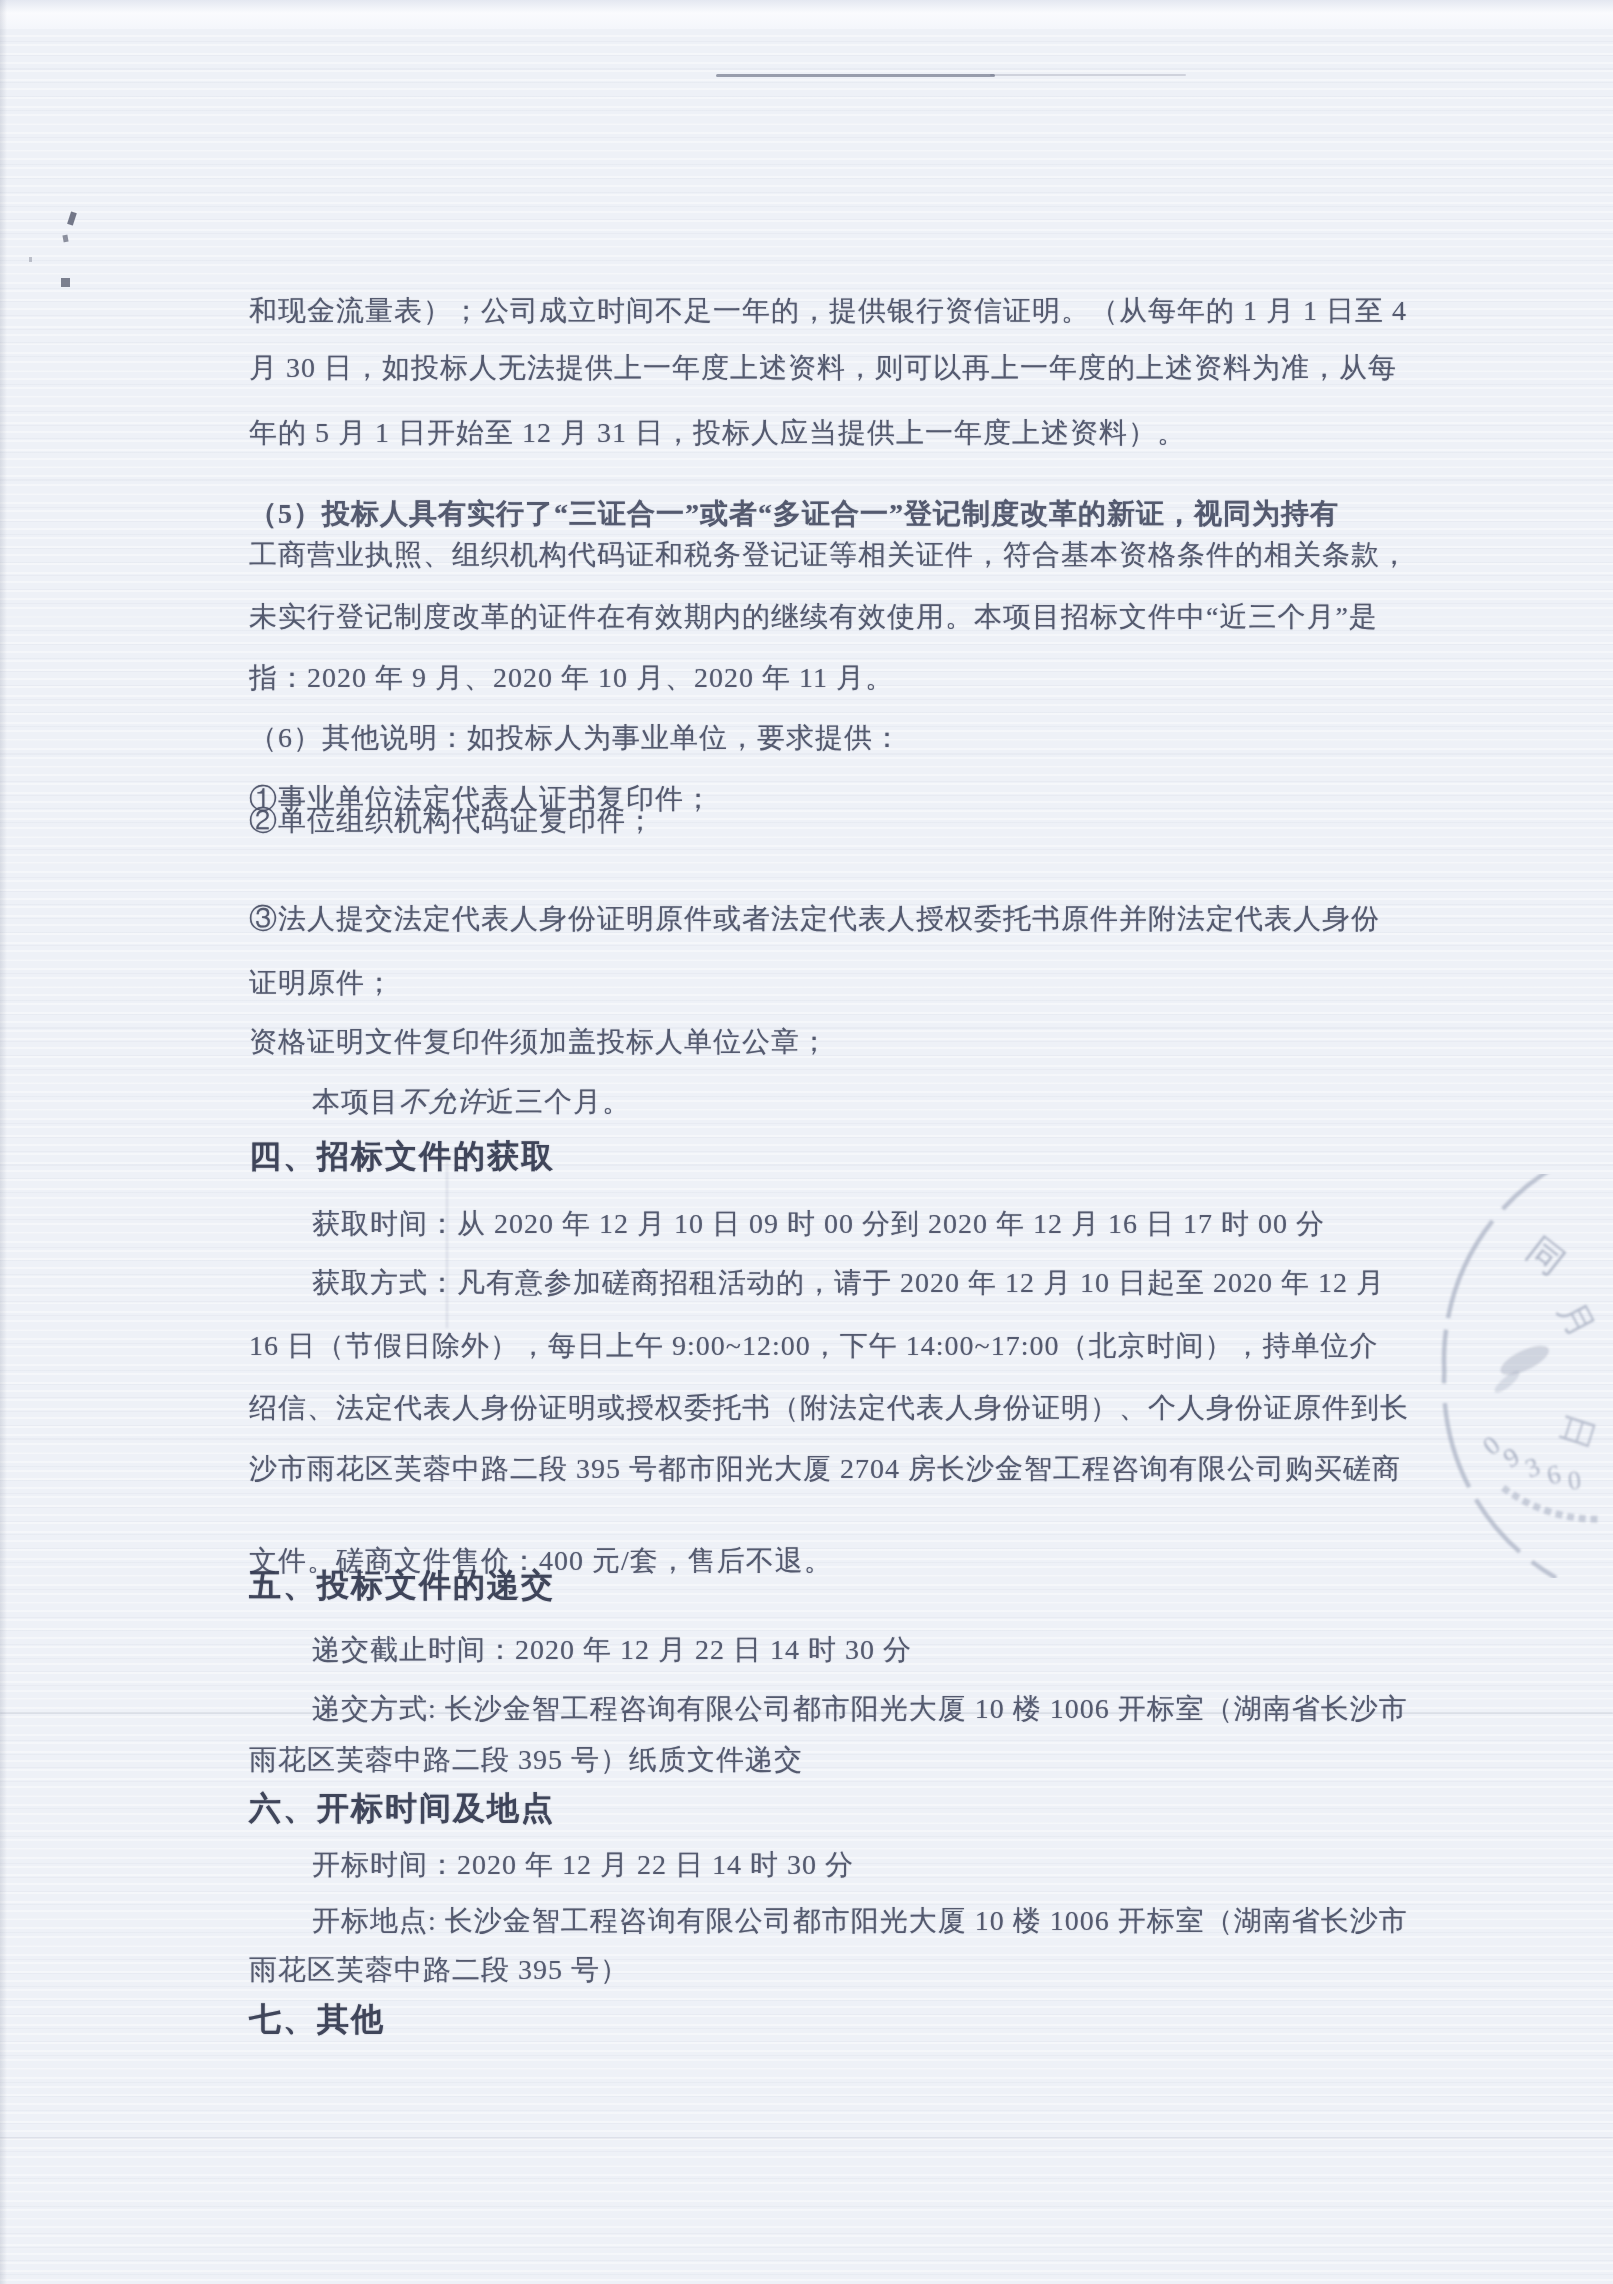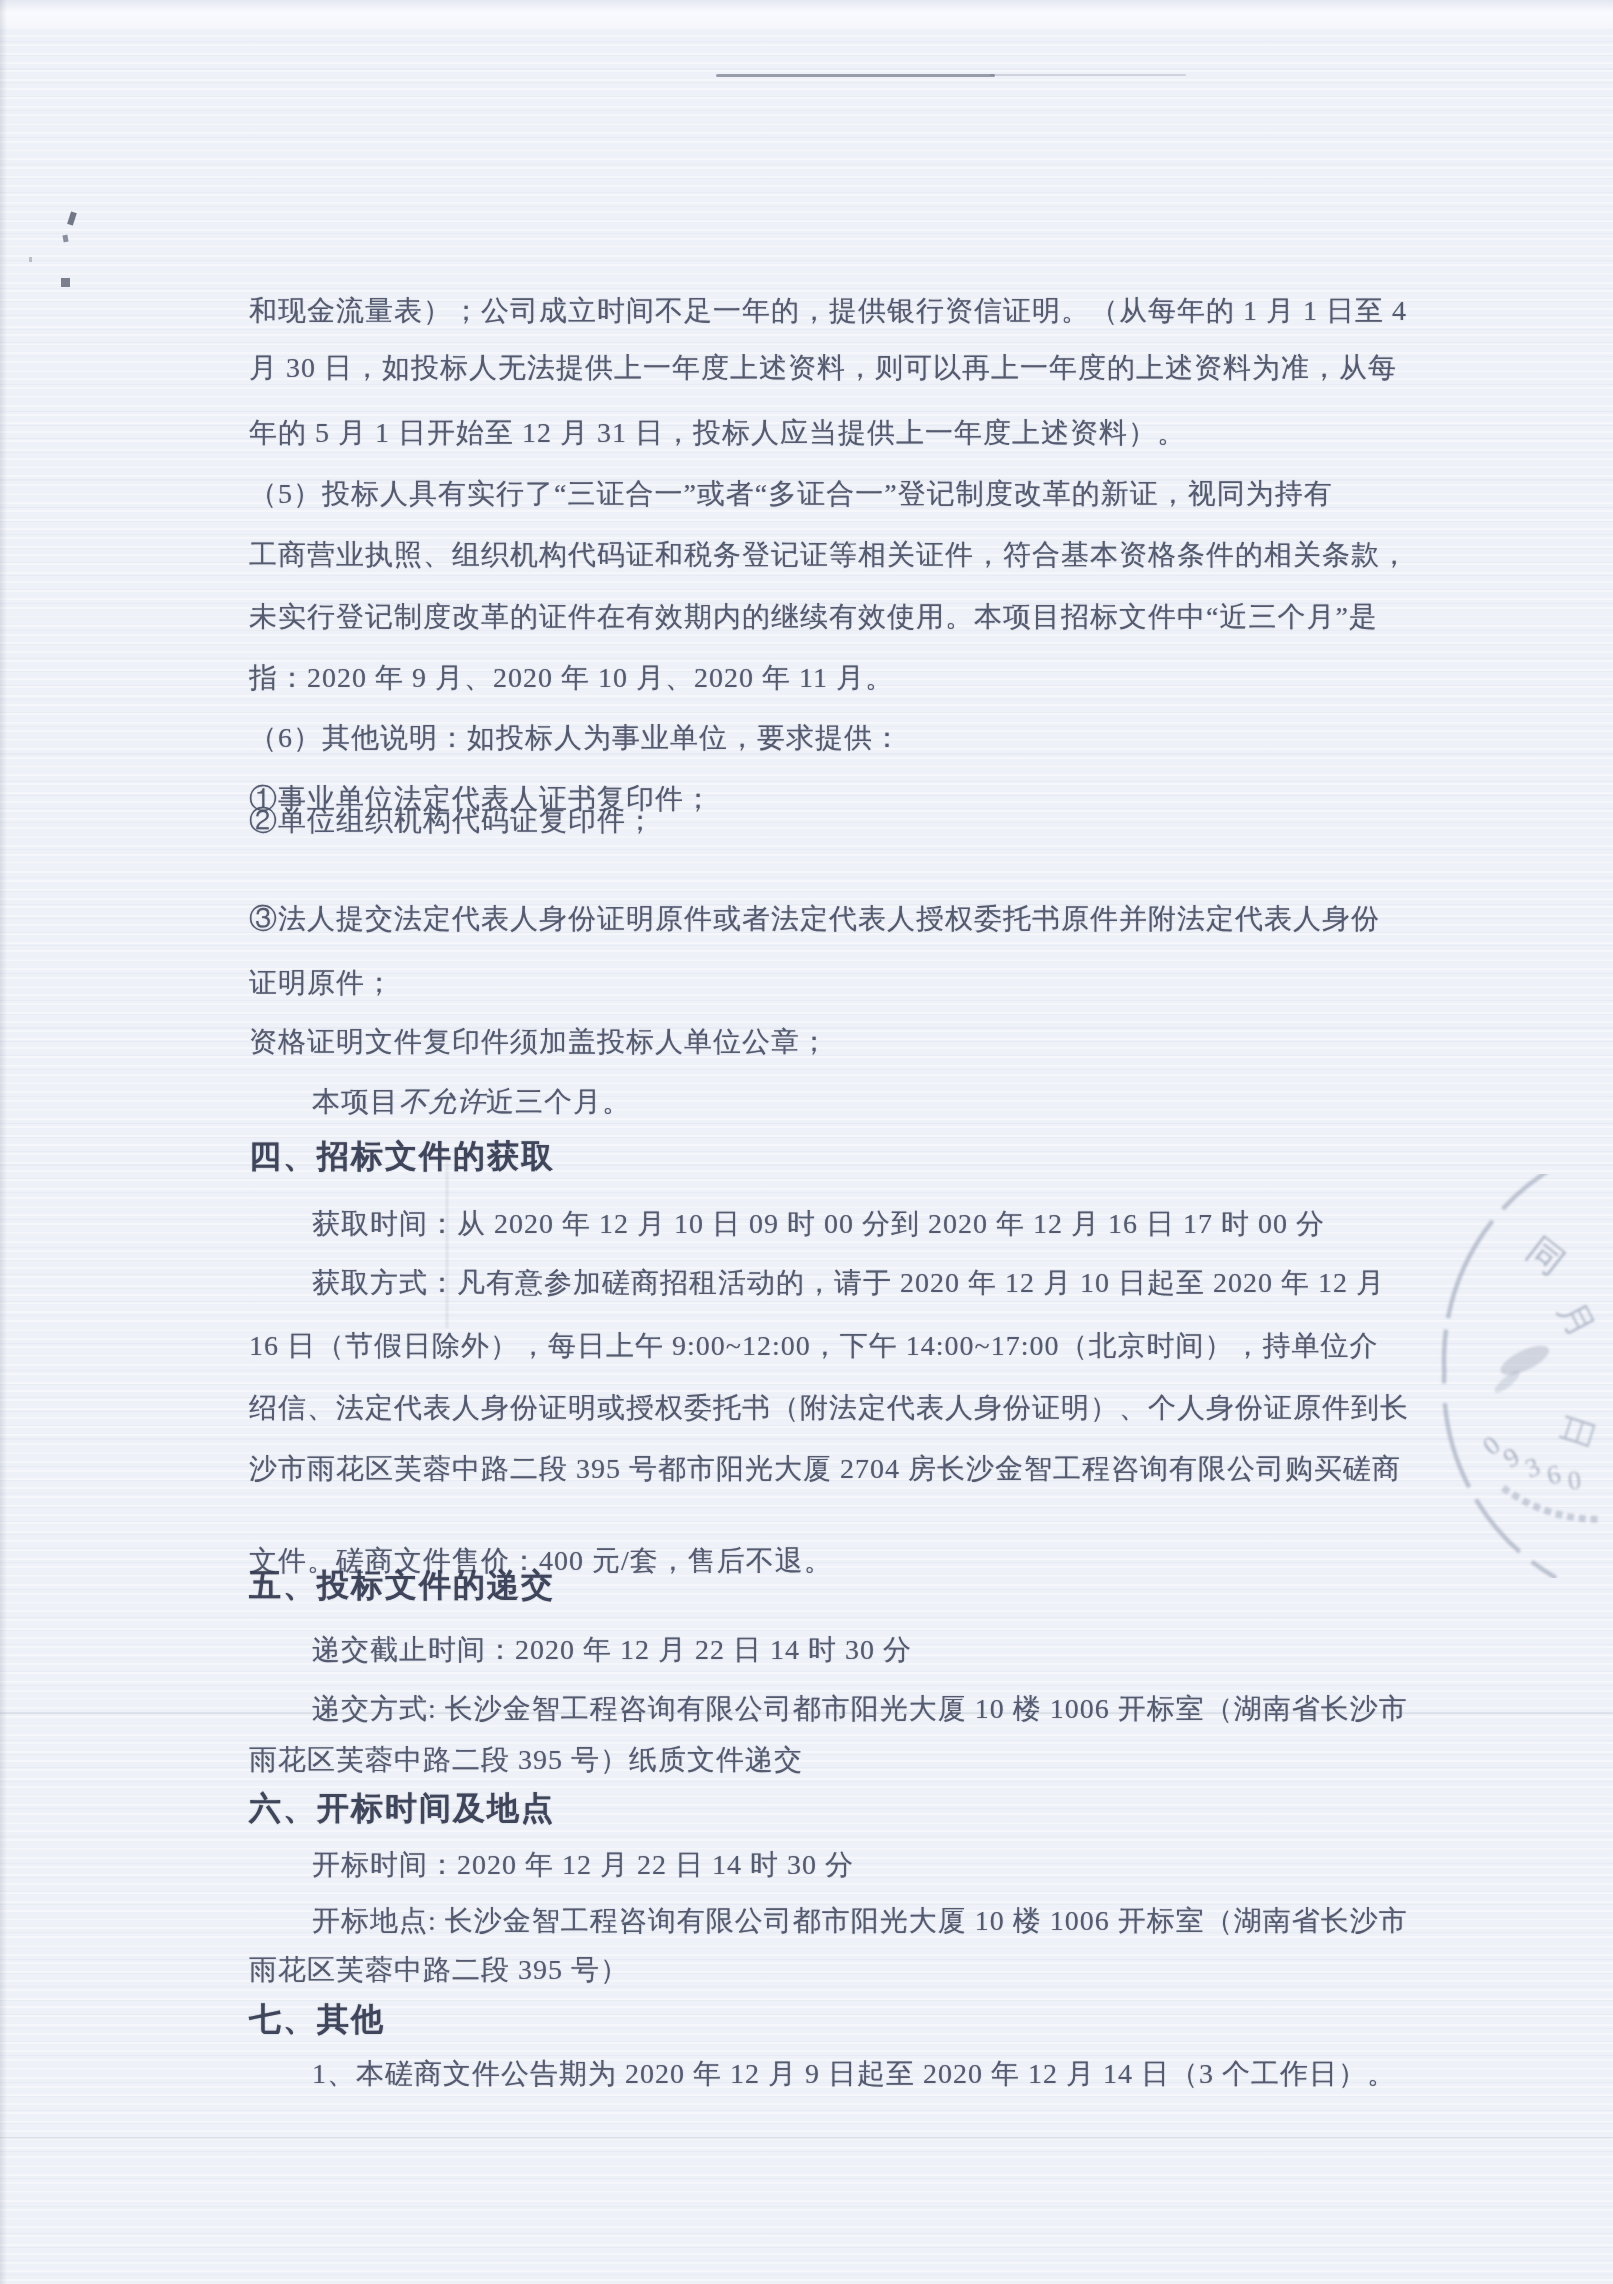--- a/index.html
+++ b/index.html
@@ -74,21 +74,21 @@
 
 <div class="speck" style="left:69px; top:212px; width:5.9px; height:12.7px; transform:rotate(18deg); opacity:.75;"></div>
 <div class="speck" style="left:63px; top:235px; width:4.9px; height:6.9px; transform:rotate(-10deg); opacity:.6;"></div>
 <div class="speck" style="left:61px; top:278px; width:8.8px; height:8.8px; opacity:.7;"></div>
 <div class="speck" style="left:29px; top:257px; width:2.9px; height:4.9px; opacity:.3;"></div>
 
 <div class="content">
   <div class="line" style="top:291px;">和现金流量表）；公司成立时间不足一年的，提供银行资信证明。（从每年的 1 月 1 日至 4</div>
   <div class="line" style="top:348px;">月 30 日，如投标人无法提供上一年度上述资料，则可以再上一年度的上述资料为准，从每</div>
   <div class="line" style="top:413px;">年的 5 月 1 日开始至 12 月 31 日，投标人应当提供上一年度上述资料）。</div>
-  <div class="line" style="top:474px;">（5）投标人具有实行了“三证合一”或者“多证合一”登记制度改革的新证，视同为持有</div>
+  <div class="line" style="top:494px;font-weight:bold;">（5）投标人具有实行了“三证合一”或者“多证合一”登记制度改革的新证，视同为持有</div>
   <div class="line" style="top:535px;">工商营业执照、组织机构代码证和税务登记证等相关证件，符合基本资格条件的相关条款，</div>
   <div class="line" style="top:597px;">未实行登记制度改革的证件在有效期内的继续有效使用。本项目招标文件中“近三个月”是</div>
   <div class="line" style="top:658px;">指：2020 年 9 月、2020 年 10 月、2020 年 11 月。</div>
   <div class="line" style="top:718px;">（6）其他说明：如投标人为事业单位，要求提供：</div>
   <div class="line" style="top:779px;">①事业单位法定代表人证书复印件；</div>
   <div class="line" style="top:801px;">②单位组织机构代码证复印件；</div>
   <div class="line" style="top:899px;">③法人提交法定代表人身份证明原件或者法定代表人授权委托书原件并附法定代表人身份</div>
   <div class="line" style="top:963px;">证明原件；</div>
   <div class="line" style="top:1022px;">资格证明文件复印件须加盖投标人单位公章；</div>
   <div class="line indent" style="top:1082px;">
@@ -103,21 +103,20 @@
   <div class="line" style="top:1509px;margin-top:32px;">文件。磋商文件售价：400 元/套，售后不退。</div>
   <div class="line heading" style="top:1566px;">五、投标文件的递交</div>
   <div class="line indent" style="top:1630px;">递交截止时间：2020 年 12 月 22 日  14 时 30 分</div>
   <div class="line indent" style="top:1689px;">递交方式: 长沙金智工程咨询有限公司都市阳光大厦 10 楼 1006 开标室（湖南省长沙市</div>
   <div class="line" style="top:1740px;">雨花区芙蓉中路二段 395 号）纸质文件递交</div>
   <div class="line heading" style="top:1789px;">六、开标时间及地点</div>
   <div class="line indent" style="top:1845px;">开标时间：2020 年 12 月 22 日  14 时 30 分</div>
   <div class="line indent" style="top:1901px;">开标地点: 长沙金智工程咨询有限公司都市阳光大厦 10 楼 1006 开标室（湖南省长沙市</div>
   <div class="line" style="top:1950px;">雨花区芙蓉中路二段 395 号）</div>
   <div class="line heading" style="top:2000px;">七、其他</div>
-  <div class="line indent" style="top:2054px;">1、本磋商文件公告期为 2020 年  12  月  9  日起至 2020 年  12  月  14  日（3 个工作日）。</div>
 </div>
 
 <svg class="seal" viewBox="0 0 208 412" xmlns="http://www.w3.org/2000/svg">
   <defs>
     <filter id="sealblur" x="-20%" y="-20%" width="140%" height="140%">
       <feGaussianBlur stdDeviation="1.1"></feGaussianBlur>
     </filter>
   </defs>
   <g filter="url(#sealblur)">
     <path d="M 150 -8 A 228 228 0 0 0 36 202 A 228 228 0 0 0 150 412" fill="none" stroke="#949db3" stroke-width="4.5" opacity="0.55" stroke-dasharray="70 16 110 12 55 20 90 14"></path>

